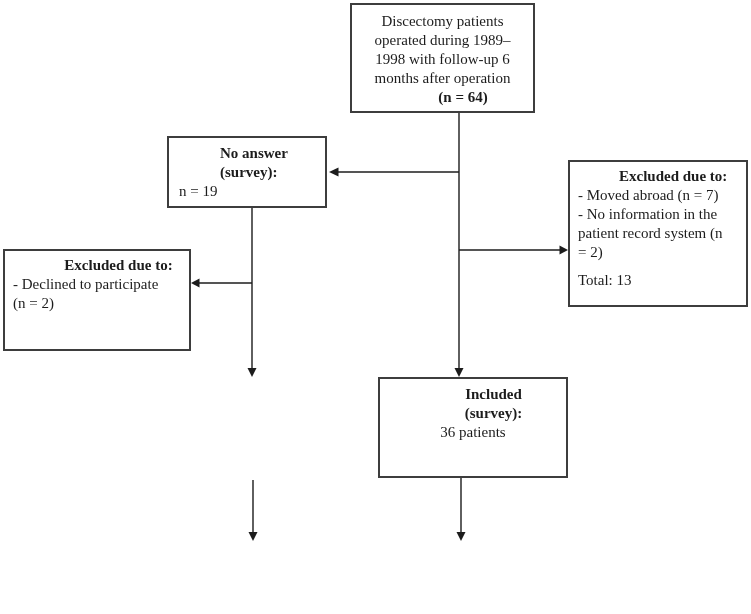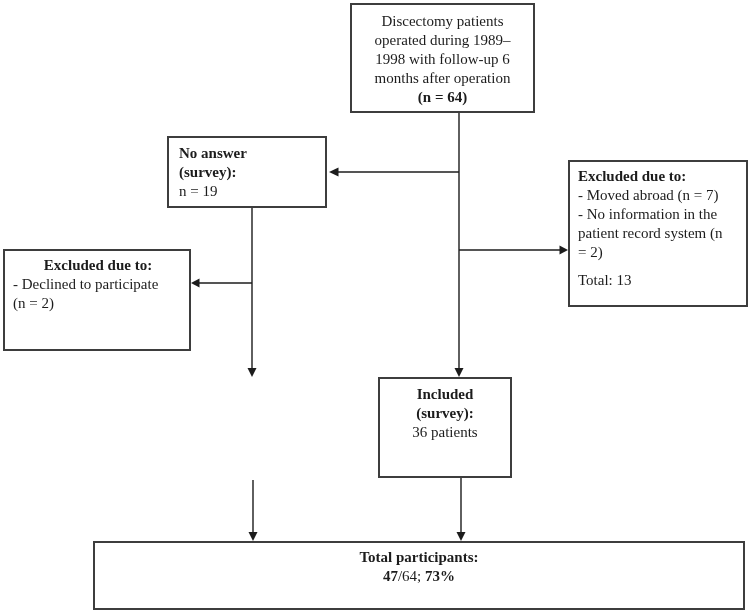--- a/index.html
+++ b/index.html
@@ -21,21 +21,21 @@
     width: 751px; height: 614px;
   }
   .box {
     position: absolute;
     background: #ffffff;
     border: 2px solid #3d3d3d;
     font-size: 15px;
     line-height: 1.26;
   }
   .pre { white-space: pre-line; }
-  .bold { font-weight: bold; }
+  .bold { font-weight: bold; margin-left: 41px; }
 
   .box-top {
     left: 350px; top: 3px; width: 185px; height: 110px;
     padding-top: 7px; text-align: center;
   }
   .box-no-answer {
     left: 167px; top: 136px; width: 160px; height: 72px;
     padding: 6px 8px 0 10px;
   }
   .box-excluded-right {
@@ -47,21 +47,21 @@
     left: 3px; top: 249px; width: 188px; height: 102px;
     padding: 5px 6px 0 8px;
   }
   .box-excluded-left .ex-title { text-align: center; }
   .box-included-phone {
     left: 173px; top: 377px; width: 162px; height: 103px;
     padding-top: 6px; text-align: center;
   }
   .box-included-phone .body-text { margin-top: 14px; }
   .box-included-survey {
-    left: 378px; top: 377px; width: 134px; height: 101px;
+    left: 378px; top: 377px; width: 190px; height: 101px;
     padding-top: 6px; text-align: center;
   }
   .box-total {
     left: 93px; top: 541px; width: 652px; height: 69px;
     padding-top: 5px; text-align: center;
   }
   .conn-line { stroke: #1c1c1c; stroke-width: 1.4; fill: none; }
   .conn-head { fill: #1c1c1c; stroke: none; }
 </style>
 </head>
@@ -129,18 +129,14 @@
 (n = 2)</div>
   </div>
 
 
   <div class="box box-included-survey">
     <div class="bold pre">Included
 (survey):</div>
     <div>36 patients</div>
   </div>
 
-  <div class="box box-total">
-    <div class="bold">Total participants:</div>
-    <div><span class="bold">47</span><span>/64; </span><span class="bold">73%</span></div>
-  </div>
 
 </div>
 
 </body></html>

